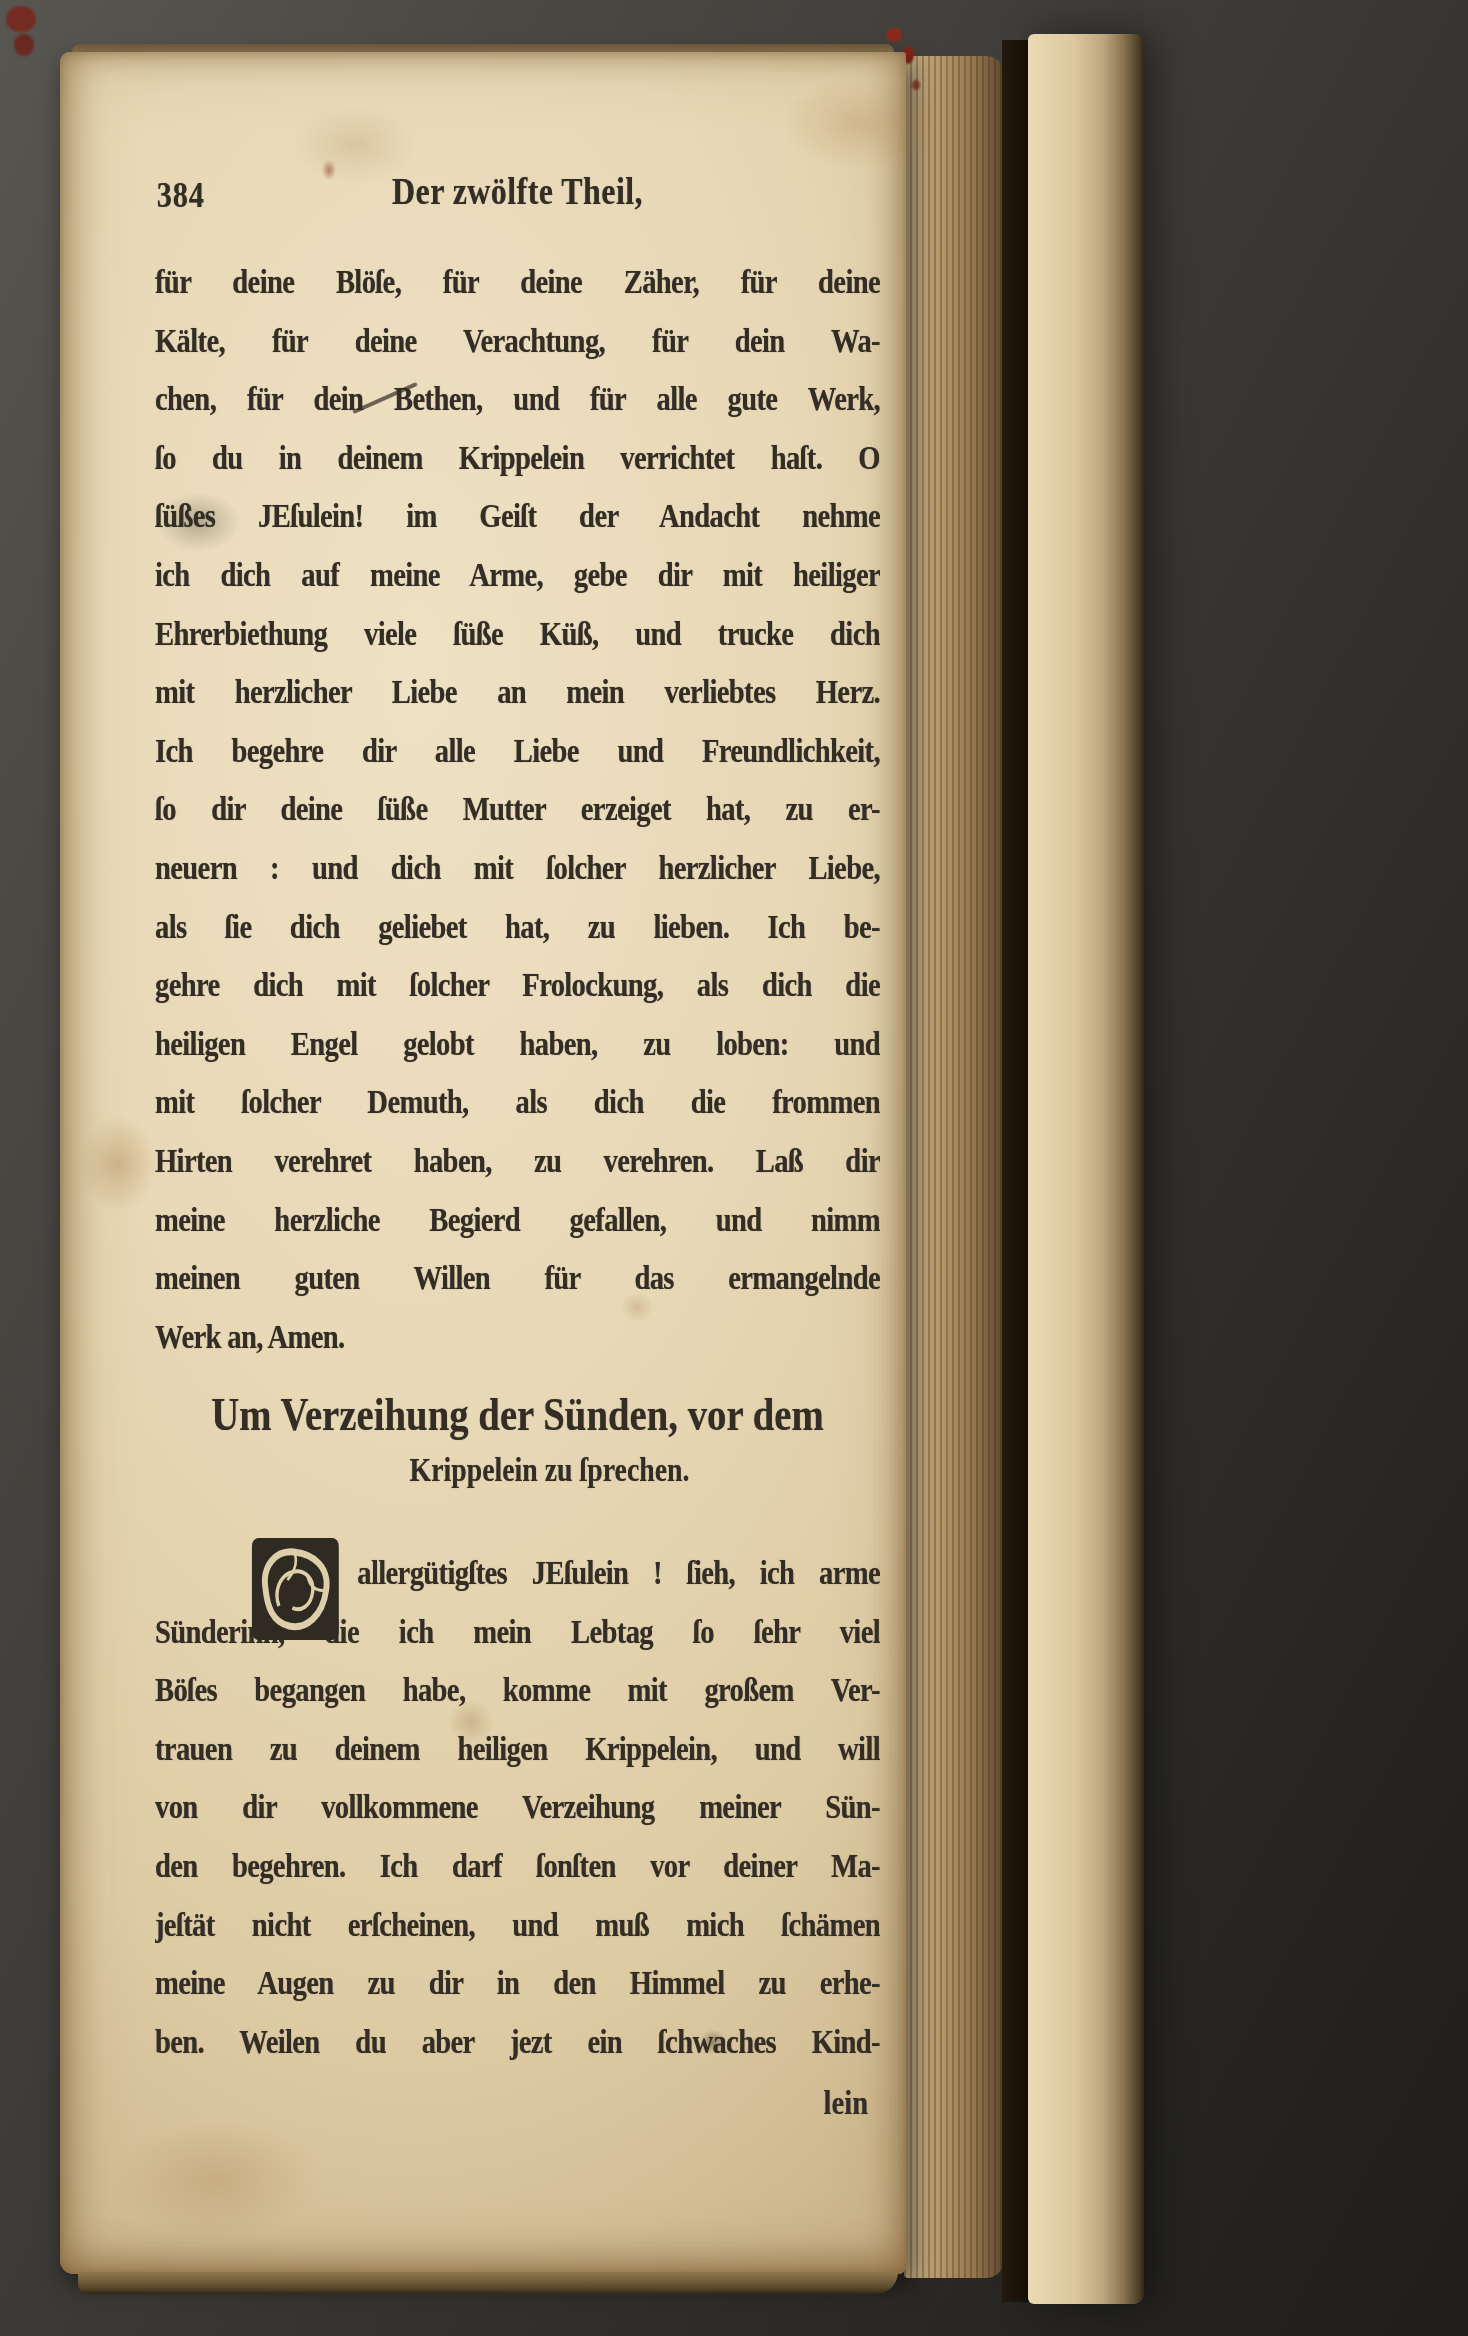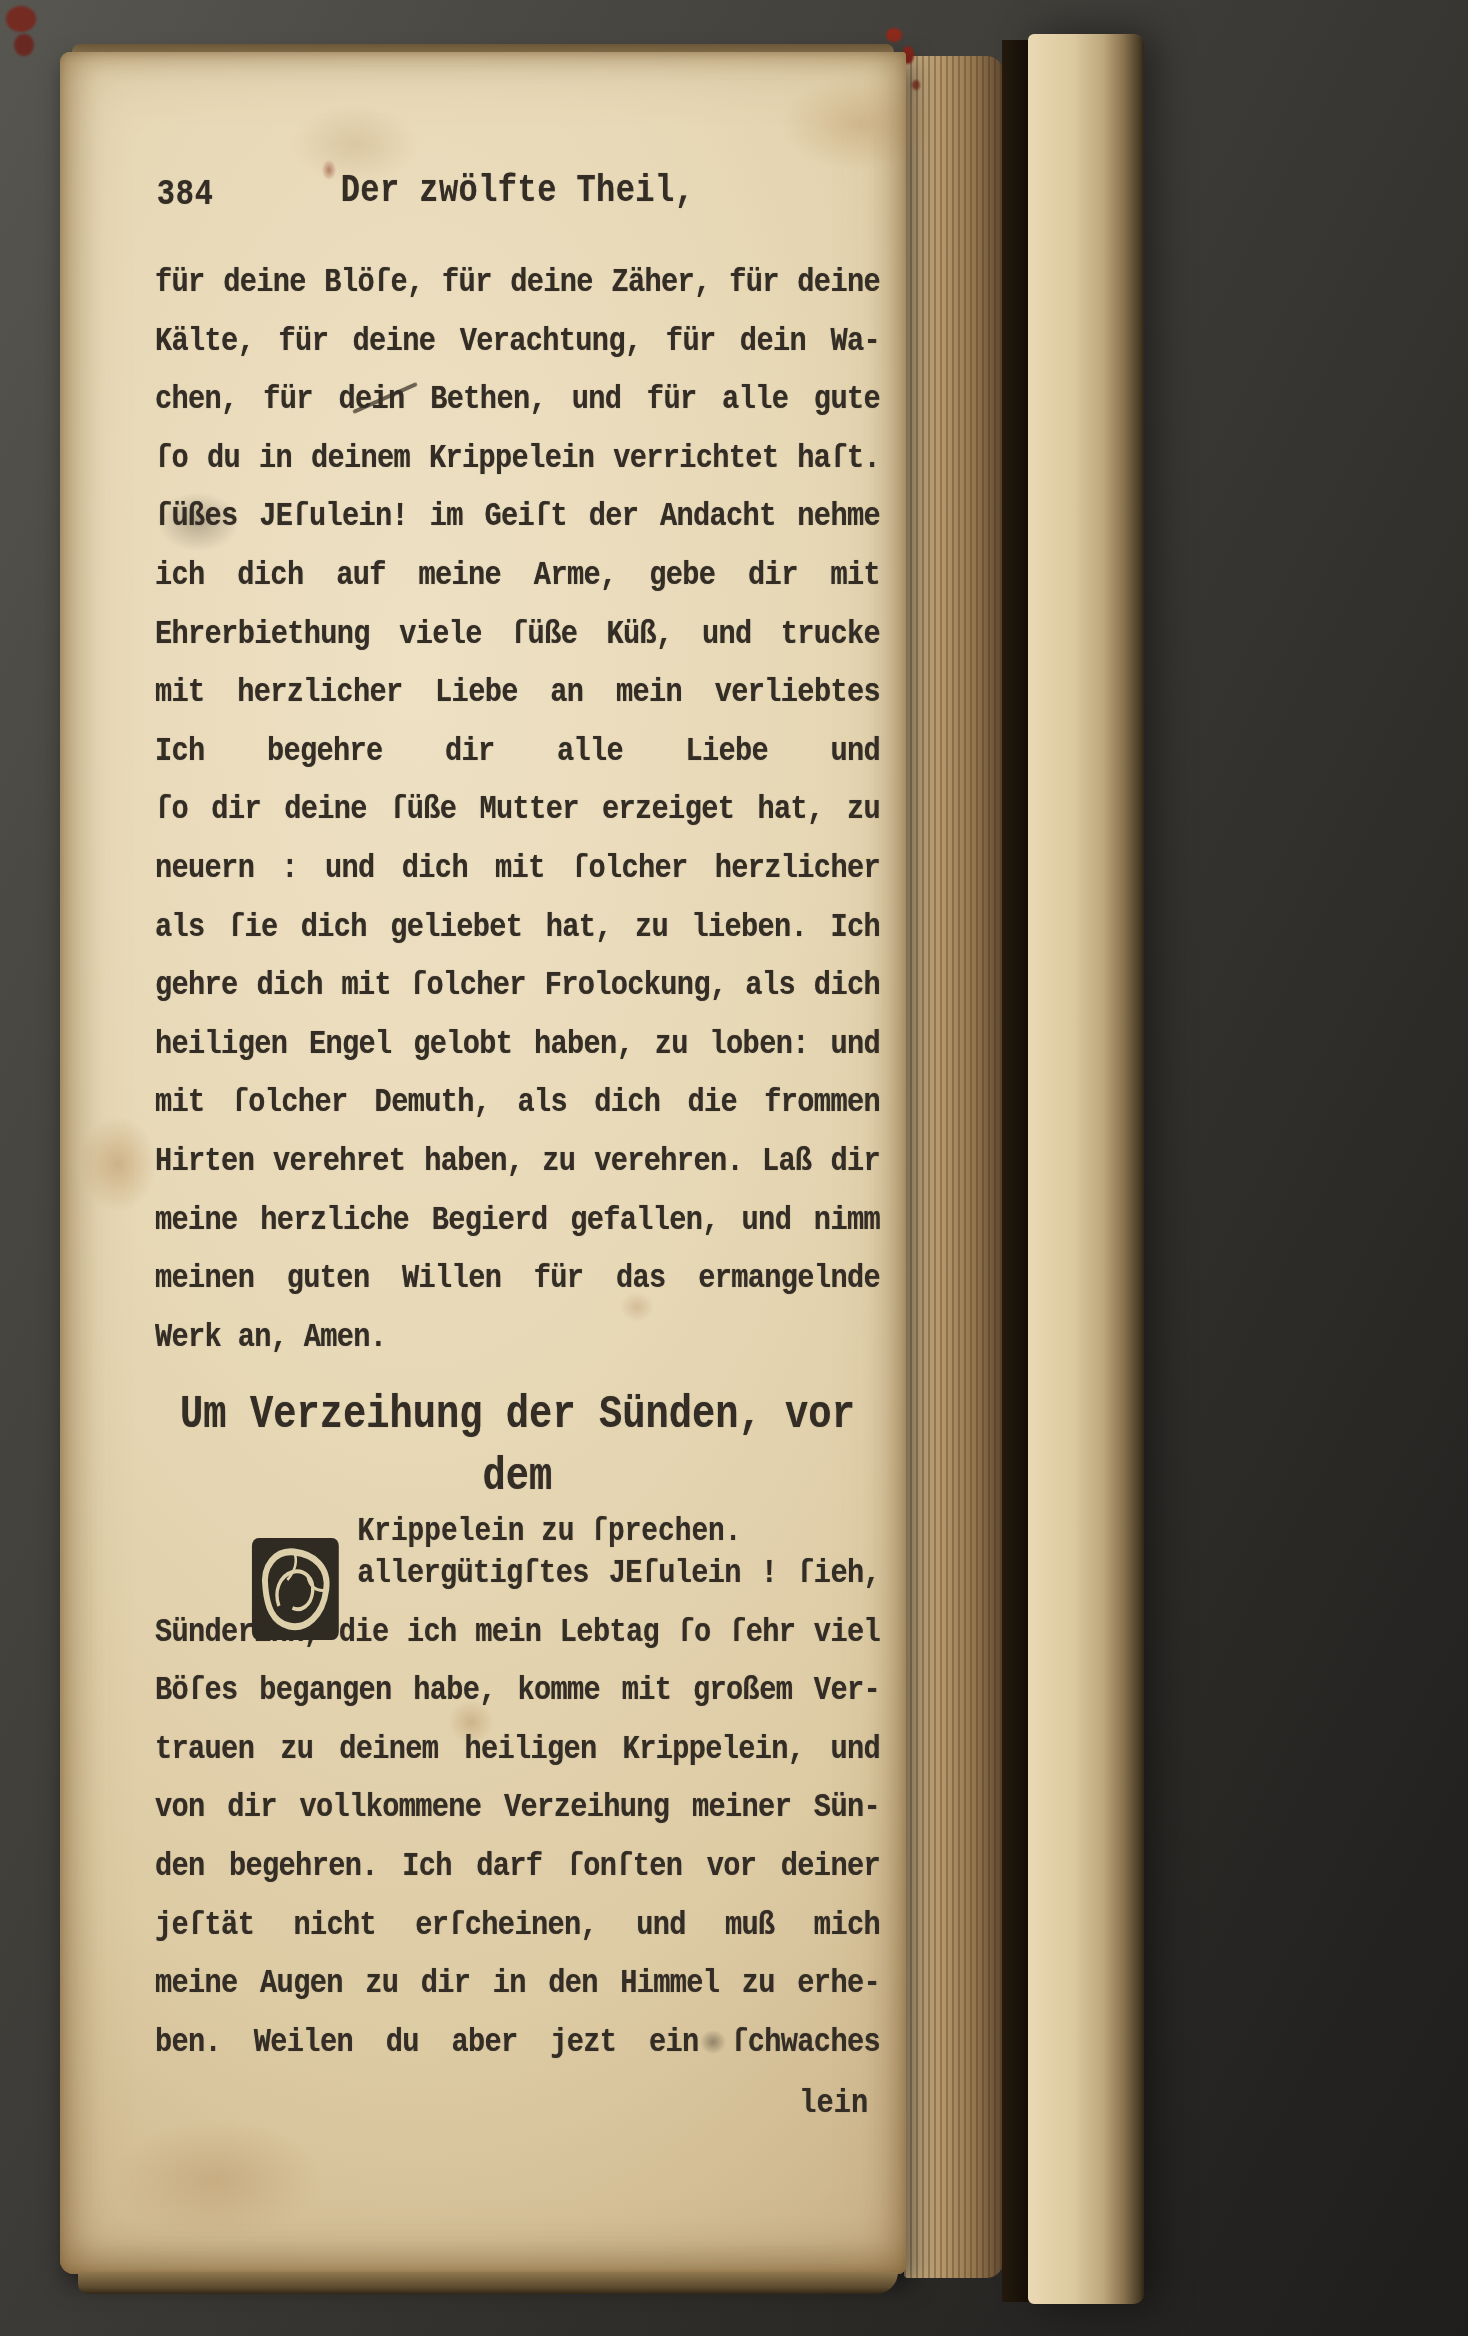--- a/index.html
+++ b/index.html
@@ -1,19 +1,19 @@
 <!DOCTYPE html>
 <html><head>
 <meta charset="utf-8">
 <style>
   html,body{margin:0;padding:0;background:#232220;}
   .scene{
     position:relative;width:1468px;height:2336px;overflow:hidden;
     background:linear-gradient(118deg,#585650 0%,#4a4843 20%,#3d3b37 45%,#302e2b 68%,#242321 88%,#1f1e1c 100%);
-    font-family:Liberation Mono, monospace;
+    font-family:Liberation Serif, serif;
   }
   
   .top-edge{position:absolute;left:72px;top:44px;width:822px;height:16px;
     background:linear-gradient(180deg,#6e5a3a,#a78c60);border-radius:8px 8px 0 0;}
   .page{
     position:absolute;left:60px;top:52px;width:846px;height:2222px;
     background:
       radial-gradient(ellipse 120% 90% at 42% 28%, #eee1c4 0%, #e7d8b6 38%, #ddcba4 68%, #cab289 92%, #b1966c 100%);
     border-radius:10px 4px 8px 14px;
     box-shadow:

